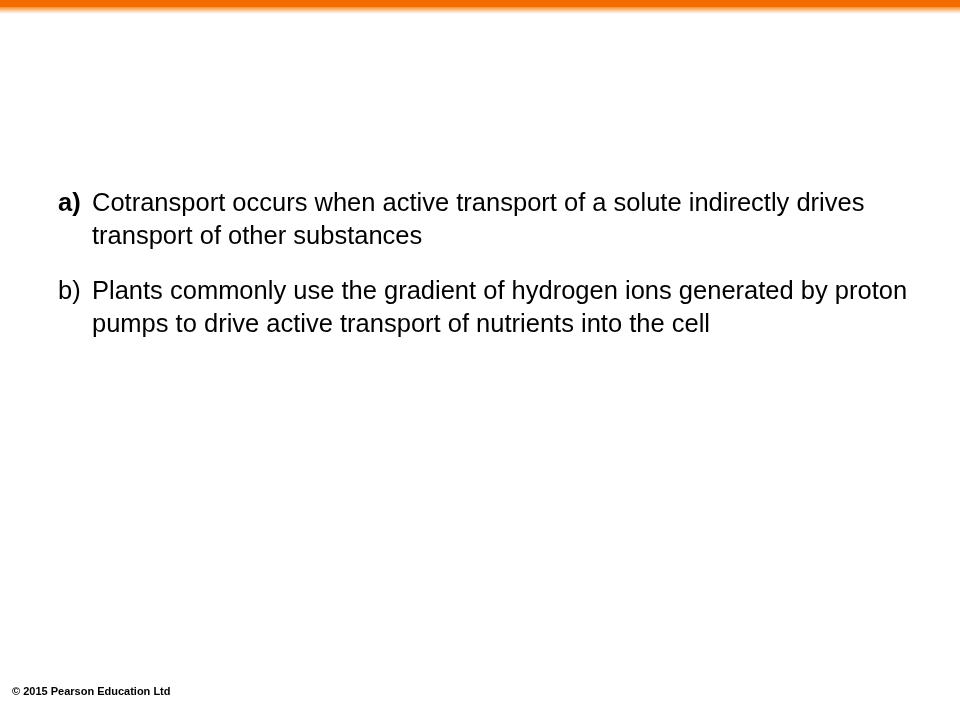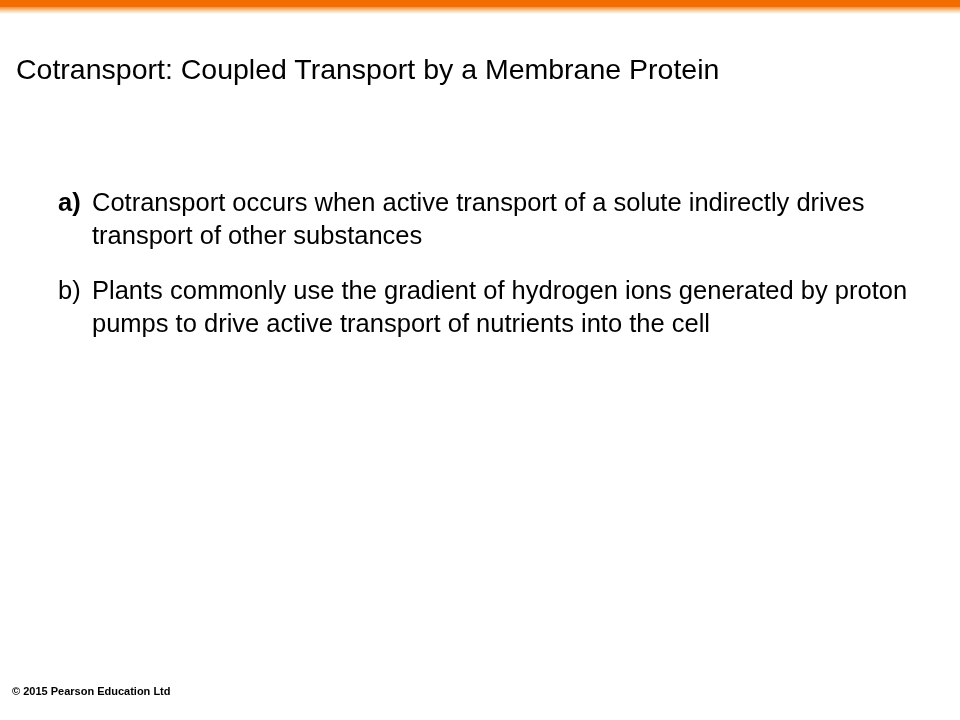--- a/index.html
+++ b/index.html
@@ -96,21 +96,20 @@
 </style>
 </head>
 <body>
 
 <div class="slide">
 
   <div class="top-bar">
     <div class="top-bar-core"></div>
   </div>
 
-  <h1 class="title">Cotransport: Coupled Transport by a Membrane Protein</h1>
 
   <div class="body-list">
 
     <div class="list-item">
       <span class="marker bold">a)</span>
       <span class="item-text"><span class="lead">Cotransport</span><span> occurs when active transport of a solute indirectly drives transport of other substances</span></span>
     </div>
 
     <div class="list-item">
       <span class="marker">b)</span>

